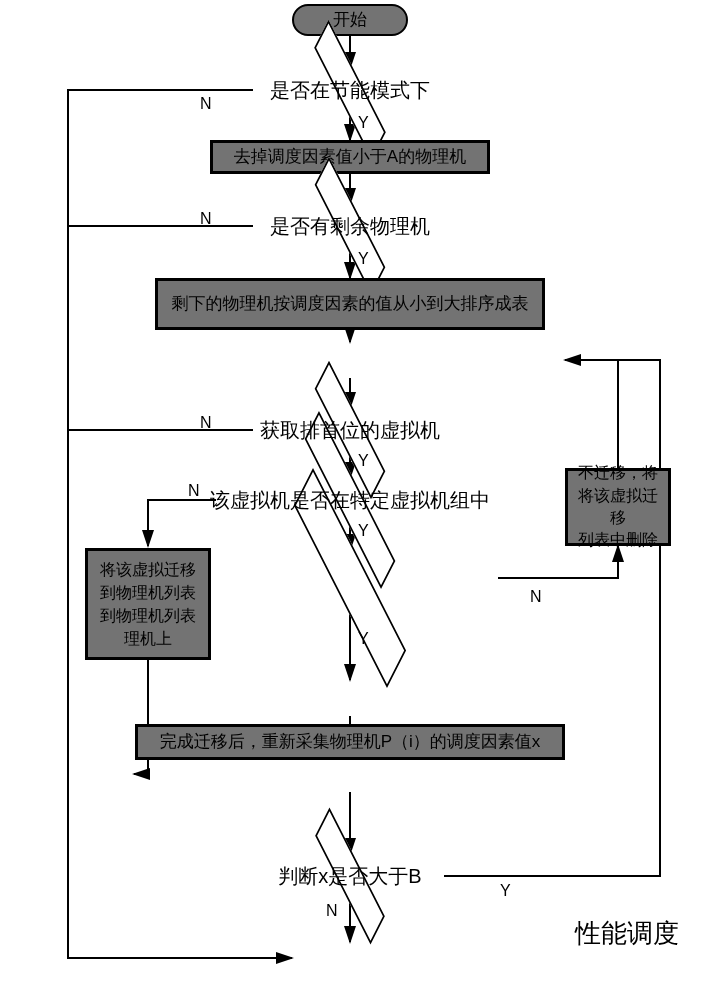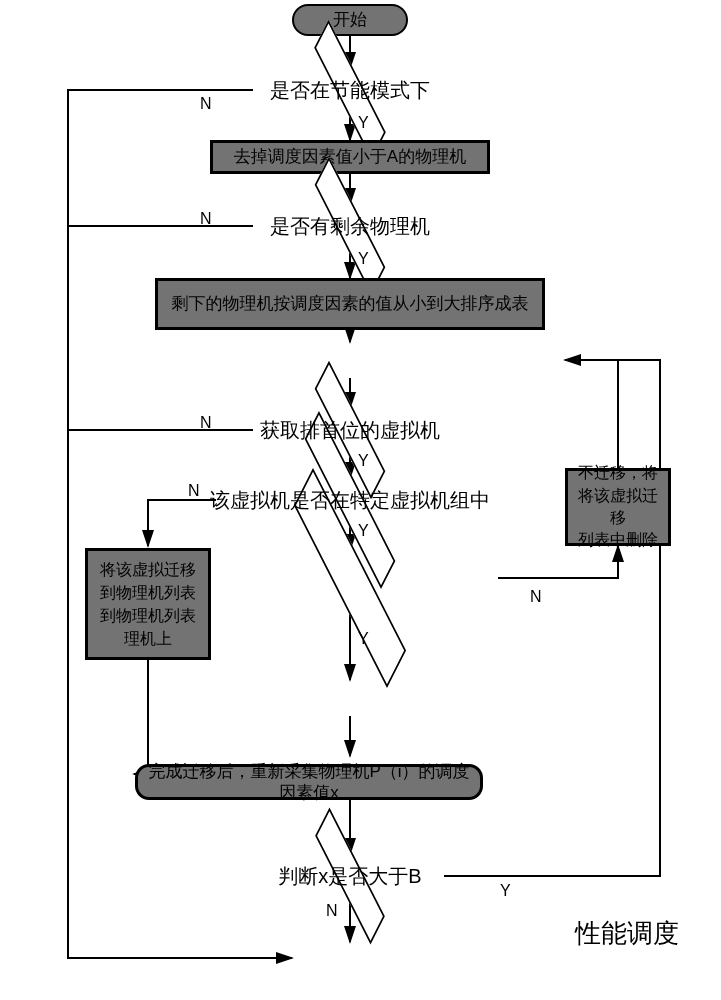--- a/index.html
+++ b/index.html
@@ -203,21 +203,21 @@
 
   <div class="node process" style="left:565px; top:468px; width:106px; height:78px; font-size:16px; line-height:1.4;">
     <div>
       <span>不迁移，将</span>
       <span>将该虚拟迁移</span>
       <span>列表中删除</span>
     </div>
   </div>
 
 
-  <div class="node process" style="left:135px; top:764px; width:348px; height:36px;border-radius:14px;">
+  <div class="node process" style="left:135px; top:724px; width:430px; height:36px;">
     <span>完成迁移后，重新采集物理机P（i）的调度因素值x</span>
   </div>
 
   <div class="diamond-wrap" style="left:350px; top:876px;">
     <div class="diamond-bg" style="width:116px; height:30px;"></div>
     <div class="diamond-text">判断x是否大于B</div>
   </div>
   <div class="label" style="left:326px; top:902px;">N</div>
   <div class="label" style="left:500px; top:882px;">Y</div>
 

